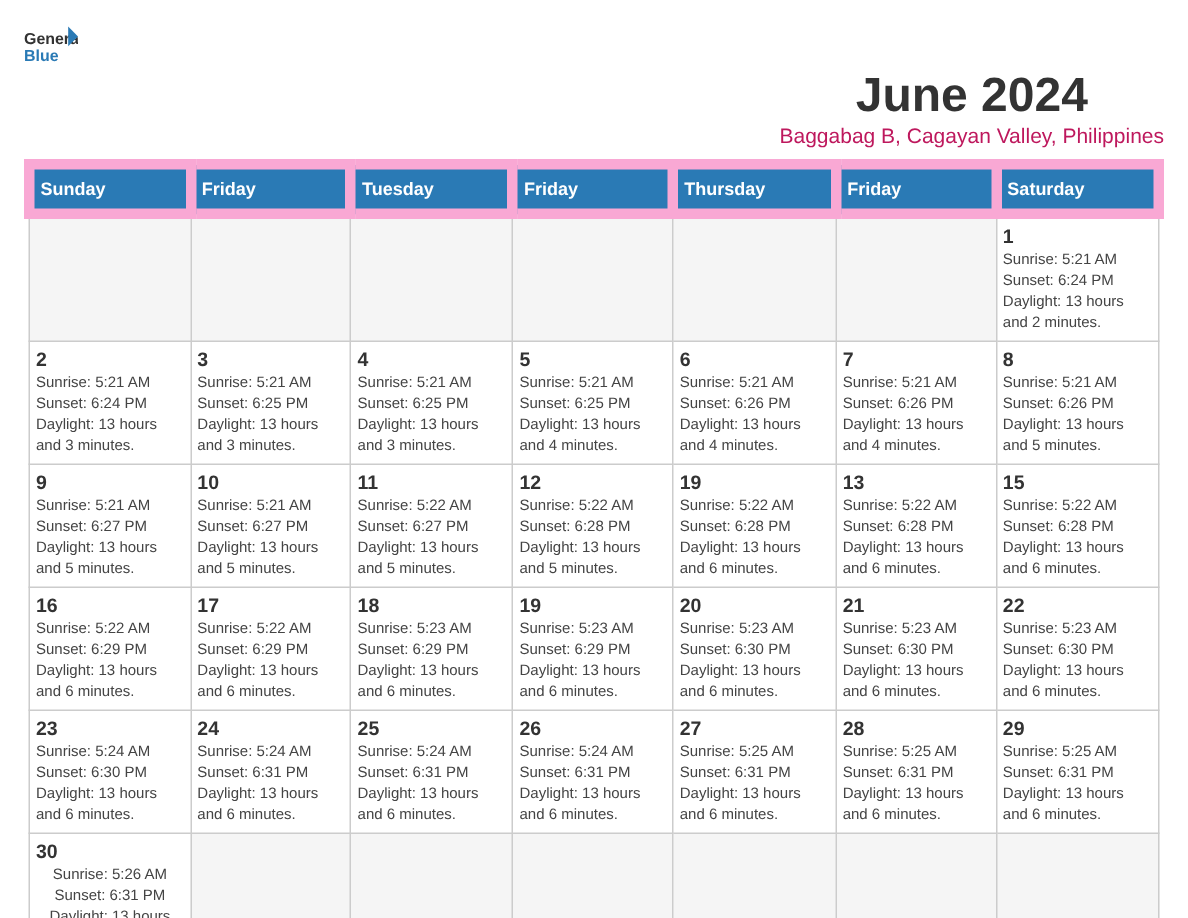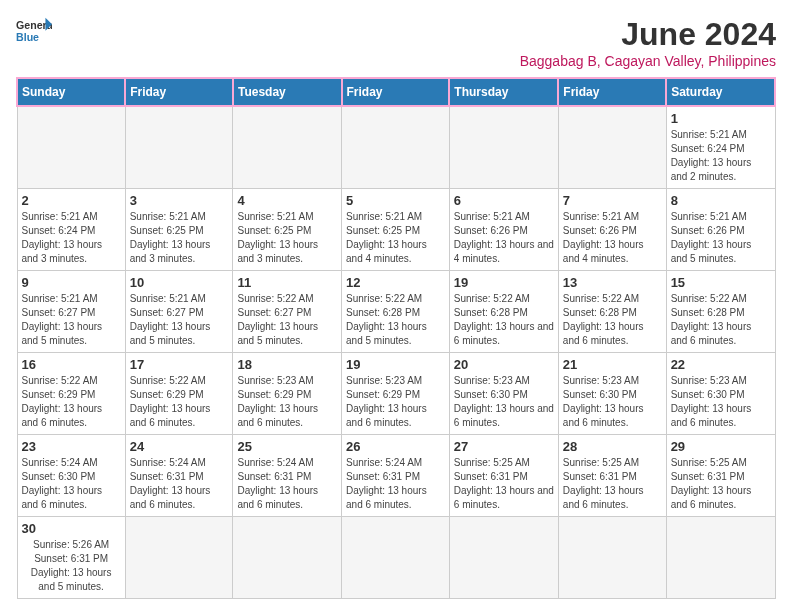--- a/index.html
+++ b/index.html
@@ -19,21 +19,22 @@
     .logo {
       display: flex;
       align-items: center;
       gap: 4px;
     }
     .logo-icon {
       width: 36px;
       height: 28px;
     }
     .title-block {
-      text-align: right;
+      text-align: center;
+      margin-top: 29px;
     }
     .main-title {
       font-size: 32px;
       font-weight: bold;
       color: #333;
     }
     .subtitle {
       font-size: 14px;
       color: #be185d;
     }
@@ -42,21 +43,21 @@
       border-collapse: collapse;
       font-size: 11px;
     }
     .calendar thead tr th {
       background: #2a7ab5;
       color: #fff;
       padding: 6px 4px;
       text-align: left;
       font-size: 12px;
       font-weight: bold;
-      border: 2px solid #f9a8d4;
+      border: 7px solid #f9a8d4;
     }
     .calendar tbody tr td {
       border: 1px solid #ccc;
       vertical-align: top;
       padding: 4px;
       min-height: 80px;
       height: 80px;
       width: 113px;
       background: #fff;
     }

